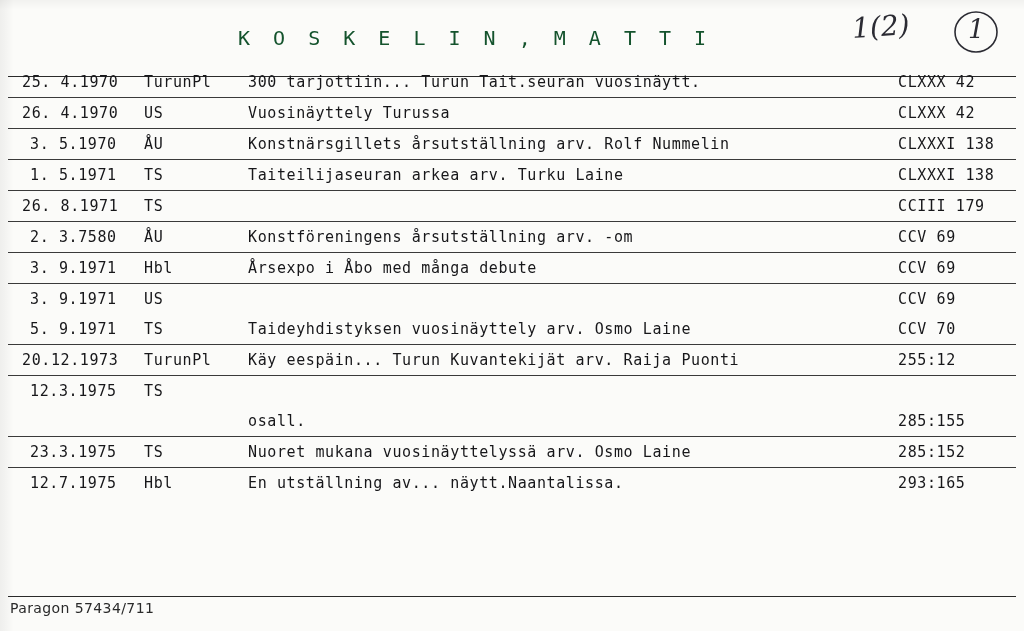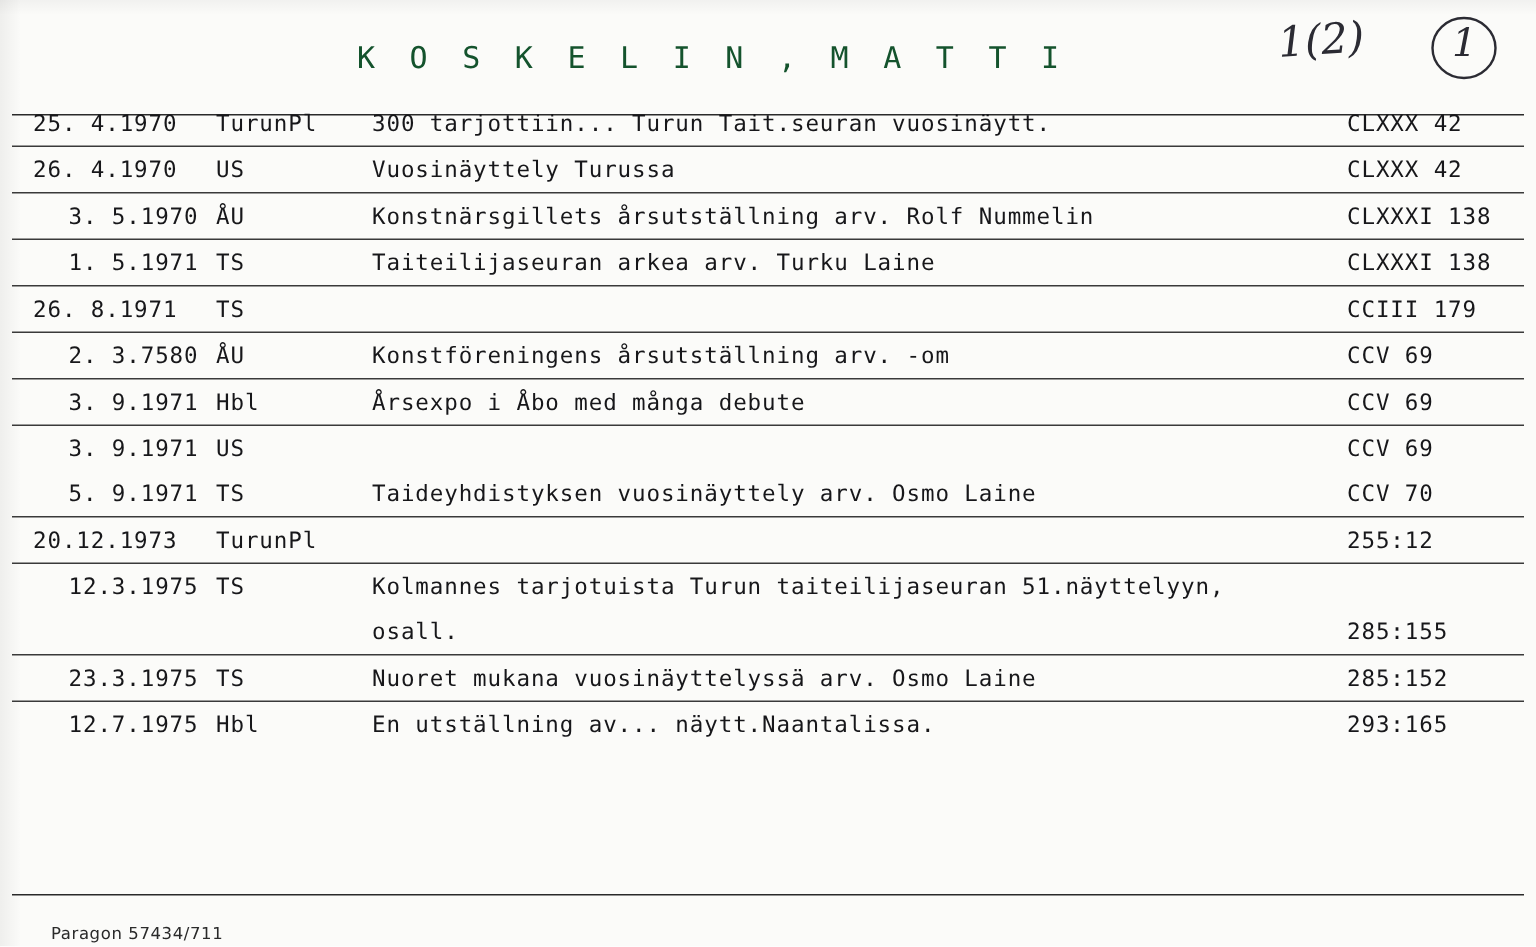--- a/index.html
+++ b/index.html
@@ -102,34 +102,33 @@
 
   .cell {
     position: absolute;
     font-size: 15px;
     letter-spacing: 0.6px;
     white-space: nowrap;
     color: #17171a;
     top: 6px;
   }
   .c-date { left: 14px; width: 118px; text-align: left; }
-  .c-date.indent { left: 22px; text-align: center; }
+  .c-date.indent { left: 22px; }
   .c-src  { left: 136px; }
   .c-desc { left: 240px; }
   .c-ref  { left: 890px; }
 
   .footer {
     position: absolute;
     left: 10px;
-    top: 616px;
+    top: 600px;
     font-family: "DejaVu Sans", sans-serif;
-    font-size: 11px;
+    font-size: 14px;
     letter-spacing: 0.4px;
     color: #2a2a2a;
-    margin-left: 24px;
   }
 </style>
 </head>
 <body>
 
 <div id="page">
 
   <div class="header">
     <div class="card-title">K O S K E L I N ,   M A T T I</div>
     <div class="page-number">1(2)</div>
@@ -192,26 +191,26 @@
       </div>
       <div class="row">
         <span class="c-date cell indent">5. 9.1971</span>
         <span class="c-src cell">TS</span>
         <span class="c-desc cell">Taideyhdistyksen vuosinäyttely    arv. Osmo Laine</span>
         <span class="c-ref cell">CCV 70</span>
       </div>
       <div class="row">
         <span class="c-date cell">20.12.1973</span>
         <span class="c-src cell">TurunPl</span>
+        <span class="c-desc cell">Käy eespäin... Turun Kuvantekijät  arv. Raija Puonti</span>
         <span class="c-ref cell">255:12</span>
       </div>
       <div class="row noline">
         <span class="c-date cell indent">12.3.1975</span>
         <span class="c-src cell">TS</span>
-        <span class="c-desc cell">Kolmannes tarjotuista Turun taiteilijaseuran 51.näyttelyyn,</span>
         <span class="c-ref cell"></span>
       </div>
       <div class="row">
         <span class="c-date cell"></span>
         <span class="c-src cell"></span>
         <span class="c-desc cell">osall.</span>
         <span class="c-ref cell">285:155</span>
       </div>
       <div class="row">
         <span class="c-date cell indent">23.3.1975</span>

